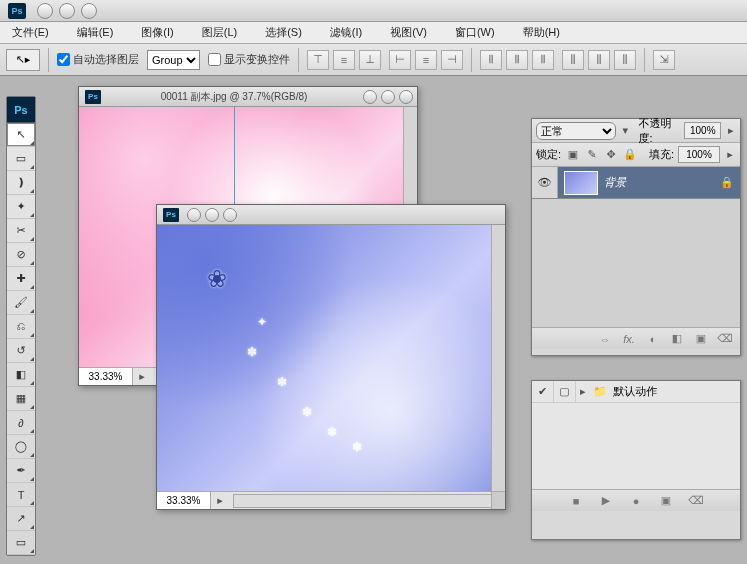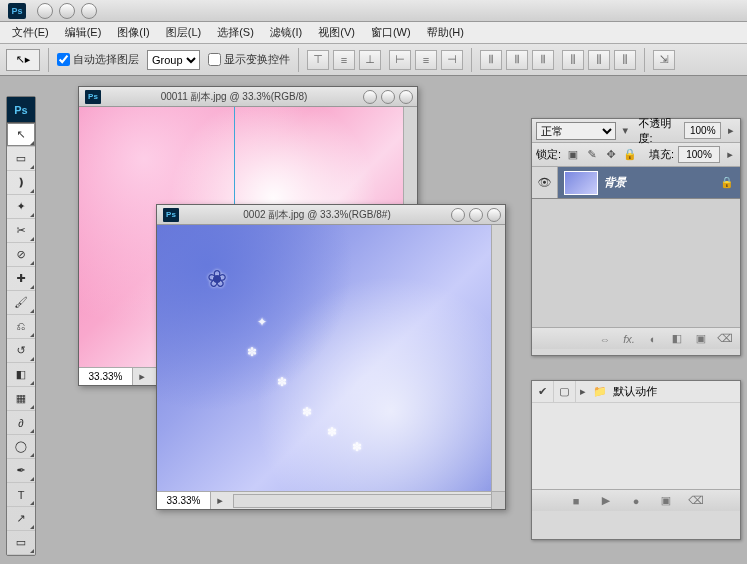--- a/index.html
+++ b/index.html
@@ -5,21 +5,21 @@
 * { margin: 0; padding: 0; box-sizing: border-box; font-family: "Microsoft YaHei", Arial, sans-serif; font-size: 11px; }
 body { width: 747px; height: 564px; background: #b5b5b5; overflow: hidden; position: relative; }
 
 
 .titlebar { height: 22px; background: linear-gradient(#e8e8e8,#d0d0d0); display: flex; align-items: center; border-bottom: 1px solid #999; }
 .titlebar .ps-badge { width: 18px; height: 16px; background:#032640; color:#4fb4e8; display:flex; align-items:center; justify-content:center; font-weight:bold; font-size:9px; border-radius:2px; margin:0 8px; }
 .titlebar .title { flex:1; text-align:center; color:#444; }
 .titlebar .win-btn { width:16px; height:16px; border-radius:50%; background:linear-gradient(#fff,#ccc); border:1px solid #888; margin:0 3px; }
 
 
-.menubar { height: 22px; background:#ededed; display:flex; align-items:center; padding:0 6px; gap:4px; border-bottom:1px solid #aaa; }
+.menubar { height: 22px; background:#ededed; display:flex; align-items:center; padding:0 6px; gap:16px; border-bottom:1px solid #aaa; }
 .menubar span { padding:2px 6px; color:#222; cursor:default; }
 
 
 .optbar { height: 32px; background:linear-gradient(#e6e6e6,#d6d6d6); border-bottom:1px solid #888; display:flex; align-items:center; padding:0 6px; gap:8px; }
 .optbar .tool-ind { width:34px; height:22px; border:1px solid #999; background:#eee; display:flex; align-items:center; justify-content:center; }
 .optbar .sep { width:1px; height:24px; background:#aaa; }
 .optbar select { height:20px; font-size:11px; border:1px solid #888; background:#fff; }
 .optbar .icon-btn { width:22px; height:20px; border:1px solid #aaa; background:linear-gradient(#f5f5f5,#ddd); display:inline-flex; align-items:center; justify-content:center; color:#666; }
 .optbar label { display:flex; align-items:center; gap:3px; color:#333; }
 .opt-group { display:flex; gap:4px; }
@@ -61,21 +61,21 @@
 .panel .row { display:flex; align-items:center; height:24px; border-bottom:1px solid #aaa; padding:0 4px; gap:4px; background:linear-gradient(#e6e6e6,#d6d6d6); }
 .panel select { height:18px; font-size:11px; border:1px solid #888; flex:0 0 auto; }
 .panel .num-field { width:42px; height:17px; border:1px solid #999; background:#eee; text-align:center; font-size:10px; display:inline-flex; align-items:center; justify-content:center; }
 .panel .tri-btn { width:12px; text-align:center; color:#555; }
 .panel .lock-icons { display:flex; gap:3px; color:#555; }
 .panel .lock-icons span { width:16px; height:16px; display:flex; align-items:center; justify-content:center; border:1px solid transparent; }
 .layer-list { background:#d0d0d0; height:160px; overflow:auto; }
 .layer-item { display:flex; align-items:center; height:32px; background:#5b6f8f; color:#fff; border-bottom:1px solid #888; }
 .layer-item .eye { width:26px; height:100%; background:#d8d8d8; color:#333; display:flex; align-items:center; justify-content:center; border-right:1px solid #aaa;}
 .layer-item .thumb { width:34px; height:24px; margin:0 6px; border:1px solid #fff; background:linear-gradient(135deg,#7a88e0,#c9cdfa); }
-.layer-item .name { flex:1; font-style:italic;font-weight:bold; }
+.layer-item .name { flex:1; font-style:italic; }
 .layer-item .lock { width:20px; color:#ddd; }
 .panel-footer { height:22px; background:linear-gradient(#e4e4e4,#d2d2d2); border-top:1px solid #aaa; display:flex; align-items:center; justify-content:flex-end; gap:6px; padding:0 6px; color:#777; }
 .panel-footer span { width:18px; text-align:center; }
 
 .actions-panel { top:380px; width:210px; height:160px; }
 .actions-list { background:#e6e6e6; height:108px; }
 .action-item { display:flex; align-items:center; height:22px; border-bottom:1px solid #ccc; }
 .action-item .cell { width:22px; height:100%; border-right:1px solid #ccc; display:flex; align-items:center; justify-content:center; color:#444; }
 .action-item .folder { color:#b58a2f; margin:0 4px; }
 .action-item .label { padding-left:2px;font-family:Liberation Serif, serif; }
@@ -162,40 +162,39 @@
       <div class="tool">✒<span class="tri"></span></div>
       <div class="tool">T<span class="tri"></span></div>
       <div class="tool">↗<span class="tri"></span></div>
       <div class="tool">▭<span class="tri"></span></div>
     </div>
 </div>
 
 <div class="docwin" style="left:78px; top:86px; width:340px; height:300px;">
   <div class="dtitle">
     <div class="badge">Ps</div>
-    <div class="label">00011 副本.jpg @ 33.3%(RGB/8)</div>
+    <div class="label">00011 副本.jpg @ 37.7%(RGB/8)</div>
     <div class="wb"></div>
     <div class="wb"></div>
     <div class="wb" style="margin-right:4px;"></div>
   </div>
   <div class="canvas" style="height:260px; margin-right:14px;">
     <div class="art-pink"></div>
   </div>
   <div class="scrollbar-v"></div>
   <div class="statusbar">
     <div class="zoom">33.33%</div>
     <div class="chev">▸</div>
   </div>
   <div class="corner"></div>
 </div>
 
 <div class="docwin" style="left:156px; top:204px; width:350px; height:306px;">
   <div class="dtitle">
     <div class="badge">Ps</div>
-    <div class="label">0002 副本.jpg @ 33.3%(RGB/8#)</div>
     <div class="wb"></div>
     <div class="wb"></div>
     <div class="wb" style="margin-right:4px;"></div>
   </div>
   <div class="canvas" style="height:266px; margin-right:14px;">
     <div class="art-blue">
       <span class="sparkle" style="left:90px; top:120px;">✽</span>
       <span class="sparkle" style="left:120px; top:150px;">✽</span>
       <span class="sparkle" style="left:145px; top:180px;">✽</span>
       <span class="sparkle" style="left:170px; top:200px;">✽</span>
@@ -208,21 +207,21 @@
   <div class="statusbar">
     <div class="zoom">33.33%</div>
     <div class="chev">▸</div>
     <div class="track"></div>
   </div>
   <div class="corner"></div>
 </div>
 
 <div class="panel layers-panel">
   <div class="row">
-    <select style="width:80px;">
+    <select style="width:80px;border-radius:6px;">
       <option>正常</option>
     </select>
     <span class="tri-btn">▾</span>
     <span style="flex:1"></span>
     <span>不透明度:</span>
     <span class="num-field">100%</span>
     <span class="tri-btn">▸</span>
   </div>
   <div class="row">
     <span>锁定:</span>

